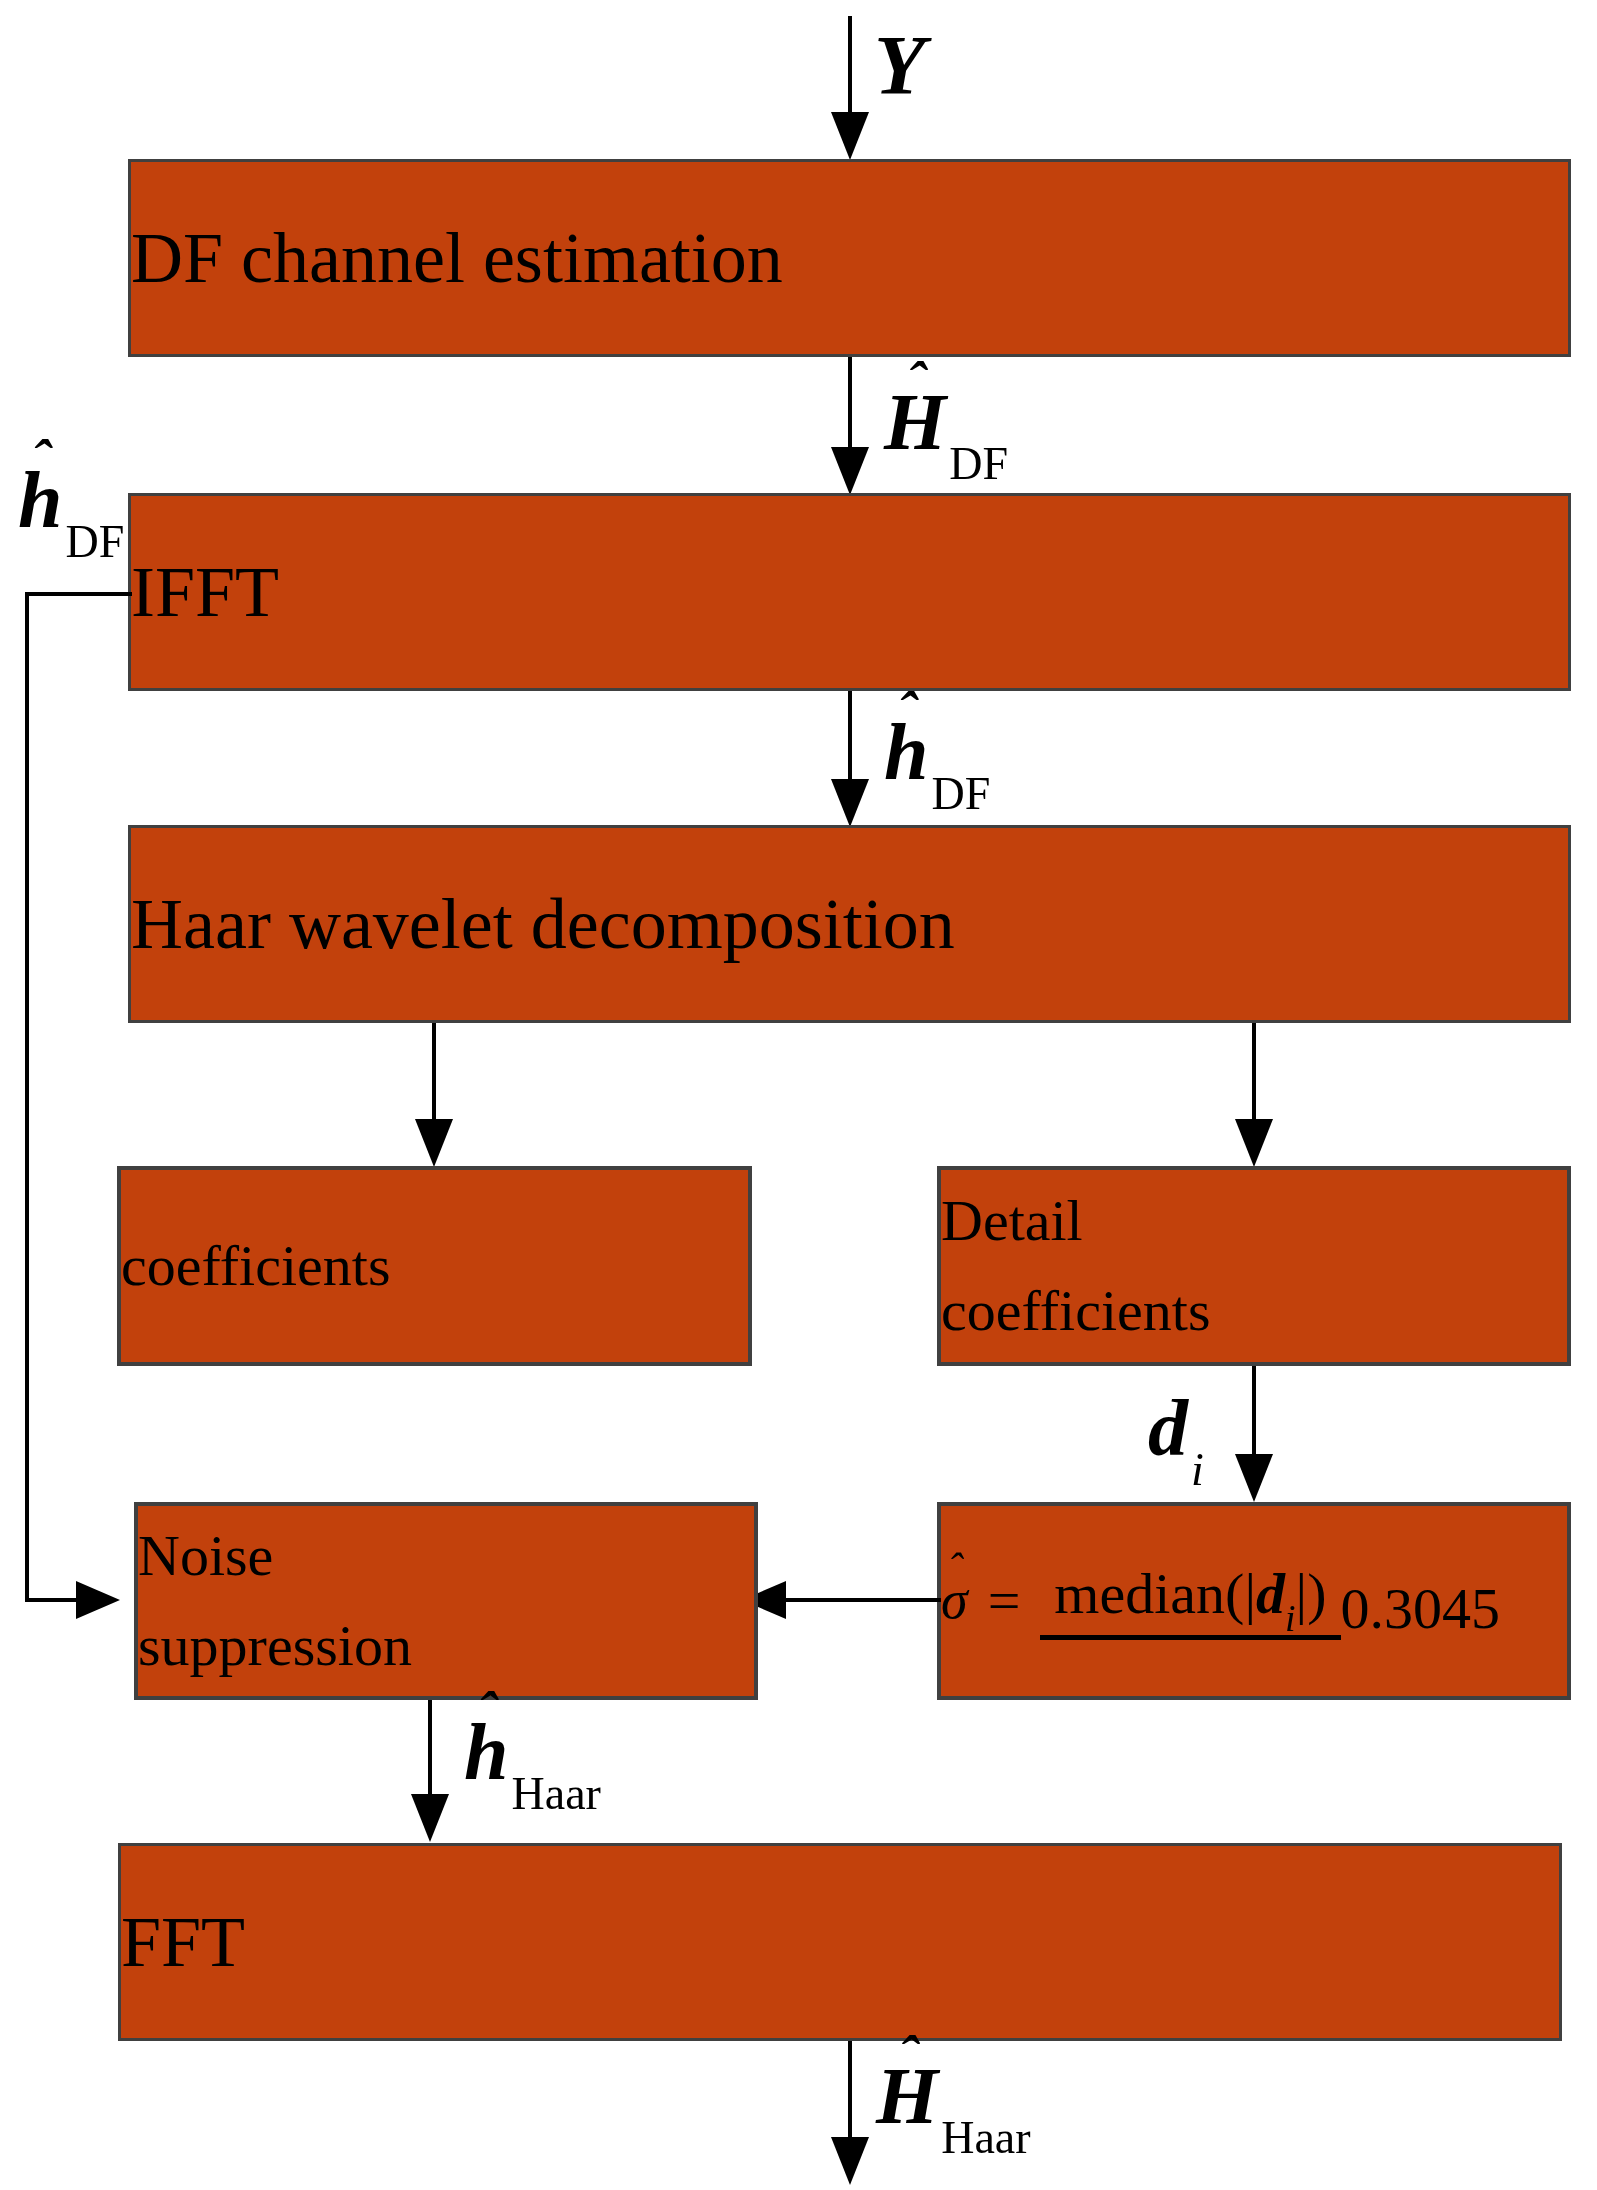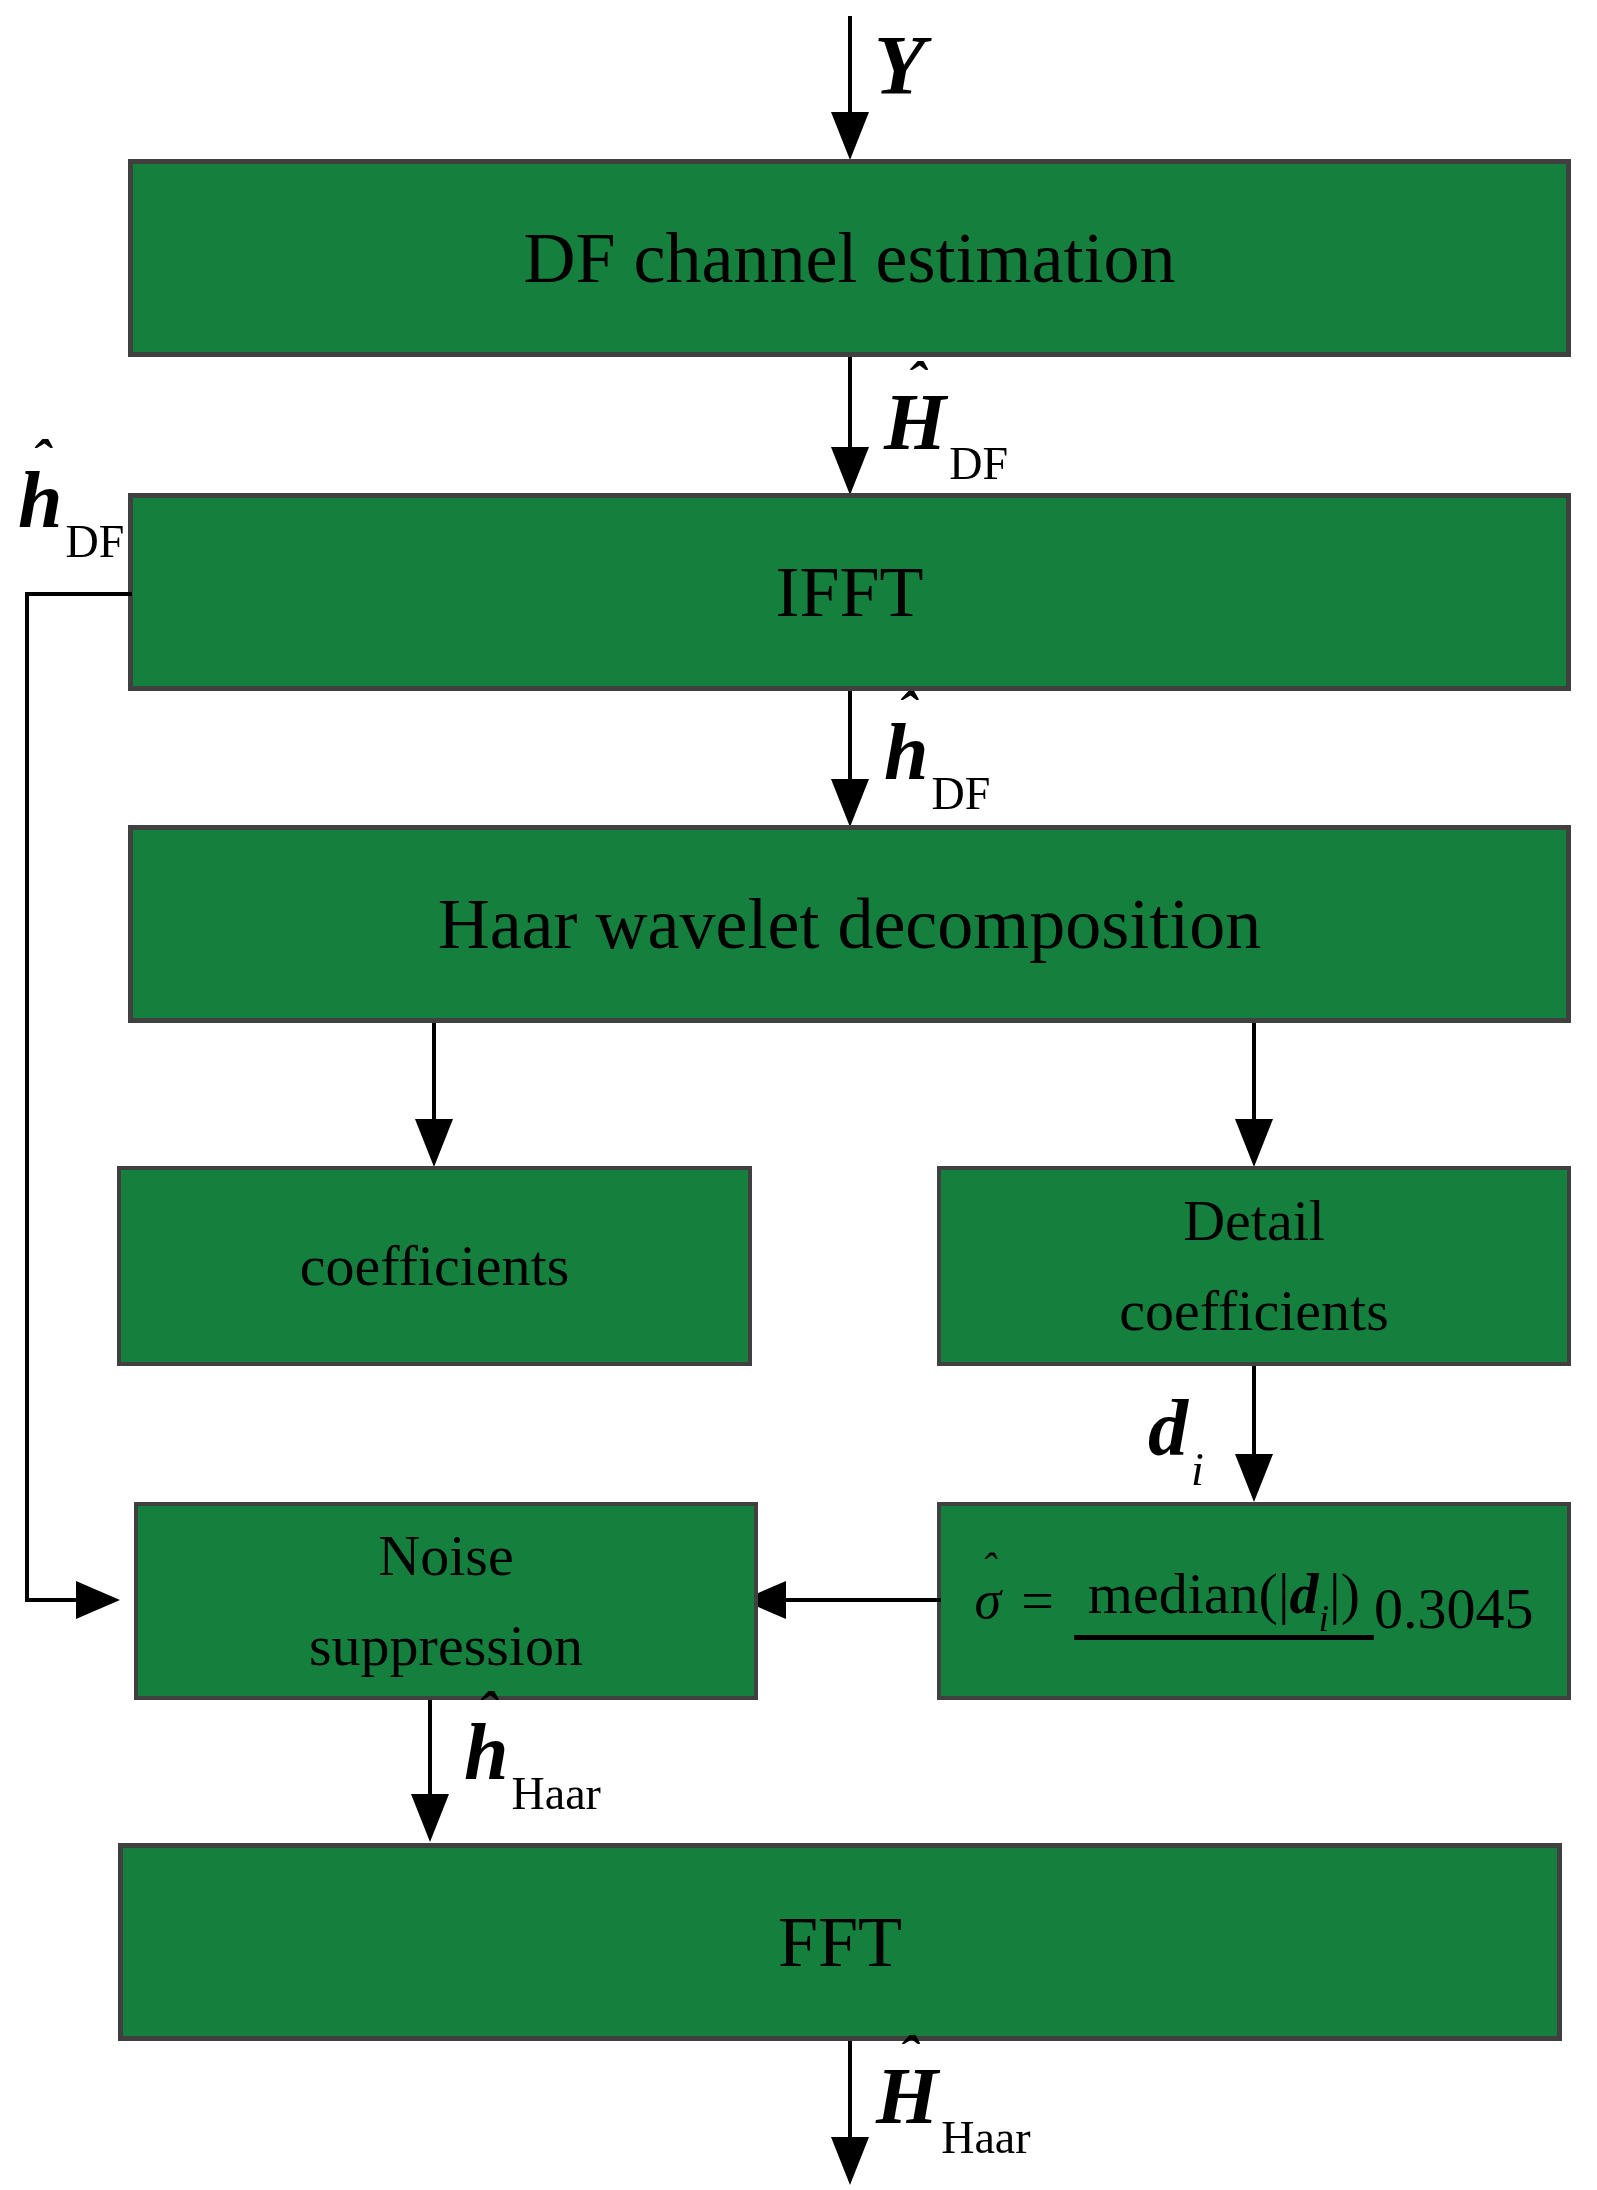--- a/index.html
+++ b/index.html
@@ -7,26 +7,26 @@
     position:relative;
     width:1597px;height:2190px;
     background:#ffffff;
     font-family:"Liberation Serif","DejaVu Serif",serif;
     color:#000;
     overflow:hidden;
   }
   
   .box{
     position:absolute;
-    border:5px solid #404040;
-    background:#15803d;
+    border:3px solid #404040;
+    background:#c2410c;
     box-sizing:border-box;
     display:flex;
     flex-direction:column;
-    align-items:center;
+    align-items:flex-start;
     justify-content:center;
     text-align:center;
     font-size:72px;
     line-height:1.2;
     white-space:nowrap;
   }
   .box.small{border-width:4px;font-size:58px;line-height:1.55;}
   
   .vline,.hline{position:absolute;background:#000;}
   .ah{position:absolute;width:0;height:0;}

